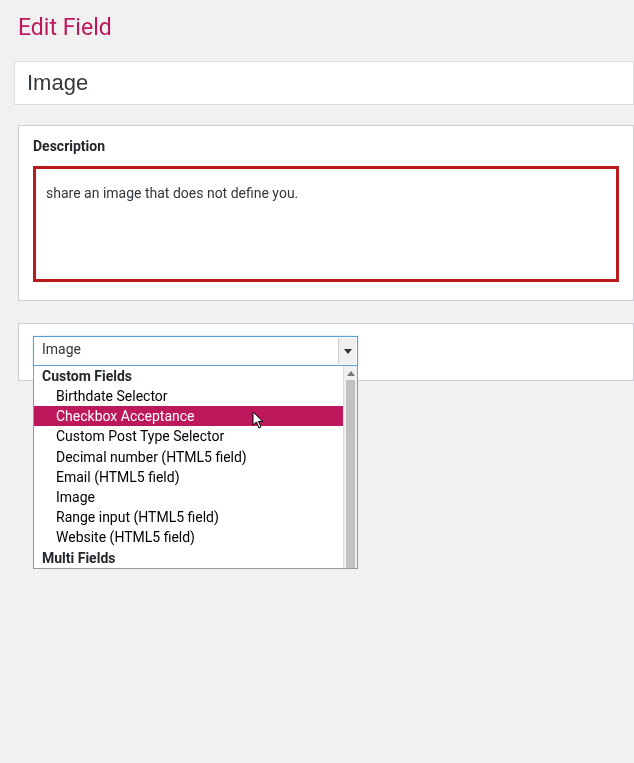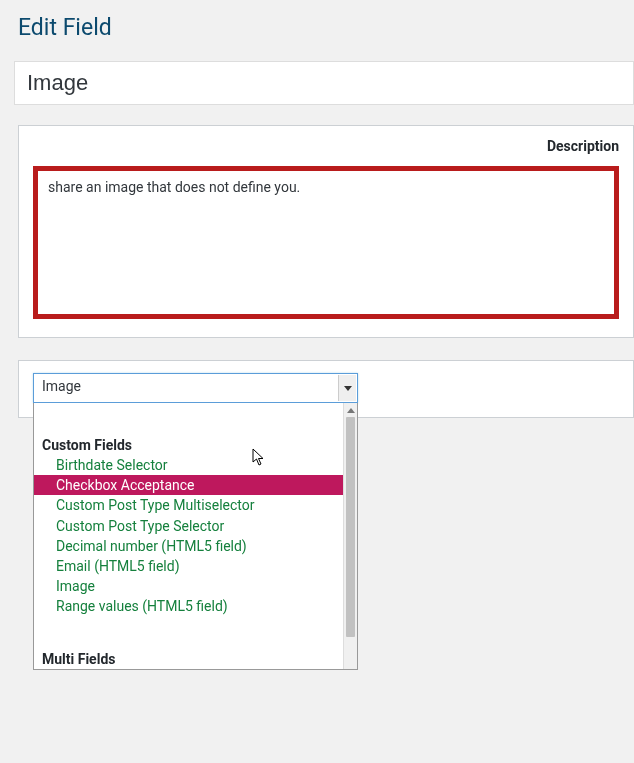--- a/index.html
+++ b/index.html
@@ -8,21 +8,21 @@
       background: #f1f1f1;
       color: #23282d;
       width: 634px;
       height: 763px;
       overflow: hidden;
     }
     .page-title {
       font-size: 23px;
       font-weight: 400;
       padding: 14px 0 8px 18px;
-      color: #0c4a6e;
+      color: #be185d;
     }
     .title-input {
       margin: 12px 0 0 14px;
       width: calc(100% - 14px);
     }
     .title-input input {
       width: 100%;
       font-size: 22px;
       padding: 8px 12px;
       border: 1px solid #ddd;
@@ -36,27 +36,26 @@
       background: #fff;
       border: 1px solid #ccd0d4;
       padding: 12px 14px 14px 14px;
       width: calc(100% - 18px);
     }
     .panel-label {
       font-size: 14px;
       font-weight: 700;
       color: #23282d;
       margin-bottom: 12px;
-      text-align: right;
     }
     .desc-textarea {
       width: 100%;
-      height: 153px;
-      border: 5px solid #b91c1c;
-      padding: 8px 10px;
+      height: 116px;
+      border: 3px solid #b91c1c;
+      padding: 16px 10px;
       font-size: 14px;
       font-family: inherit;
       color: #32373c;
       resize: none;
       outline: none;
     }
     .type-panel {
       margin-top: 22px;
       position: relative;
     }
@@ -143,25 +142,24 @@
       border-left: 4px solid transparent;
       border-right: 4px solid transparent;
       border-bottom: 5px solid #777;
     }
     .optgroup-label {
       font-size: 14px;
       font-weight: 700;
       color: #23282d;
       padding: 2px 8px;
       cursor: default;
-      margin-top: 32px;
     }
     .option {
       font-size: 14px;
-      color: #15803d;
+      color: #000000;
       padding: 1px 8px 1px 22px;
       cursor: pointer;
       line-height: 1.3;
       white-space: nowrap;
     }
     .option.highlight {
       background: #be185d;
       color: #fff;
     }
     .cursor {
@@ -196,26 +194,26 @@
     <div class="select-display">
       <span>Image</span>
       <span class="select-arrow"></span>
     </div>
     <div class="dropdown">
       <div class="dropdown-inner">
         <div class="dropdown-list" id="dropdown-list">
             <div class="optgroup-label">Custom Fields</div>
             <div class="option">Birthdate Selector</div>
             <div class="option highlight">Checkbox Acceptance</div>
-            <div class="option">Custom Post Type Multiselector</div>
             <div class="option">Custom Post Type Selector</div>
             <div class="option">Decimal number (HTML5 field)</div>
             <div class="option">Email (HTML5 field)</div>
             <div class="option">Image</div>
-            <div class="option">Range values (HTML5 field)</div>
+            <div class="option">Range input (HTML5 field)</div>
+            <div class="option">Website (HTML5 field)</div>
             <div class="optgroup-label">Multi Fields</div>
           </div>
       </div>
       <div class="scrollbar">
         <div class="scrollbar-btn up"></div>
         <div class="scrollbar-thumb"></div>
       </div>
       <svg class="cursor" viewBox="0 0 16 20">
         <path d="M1,1 L1,14 L4.5,11 L7,17 L9,16 L6.5,10.5 L11,10.5 Z" fill="#fff" stroke="#000" stroke-width="1"></path>
       </svg>

